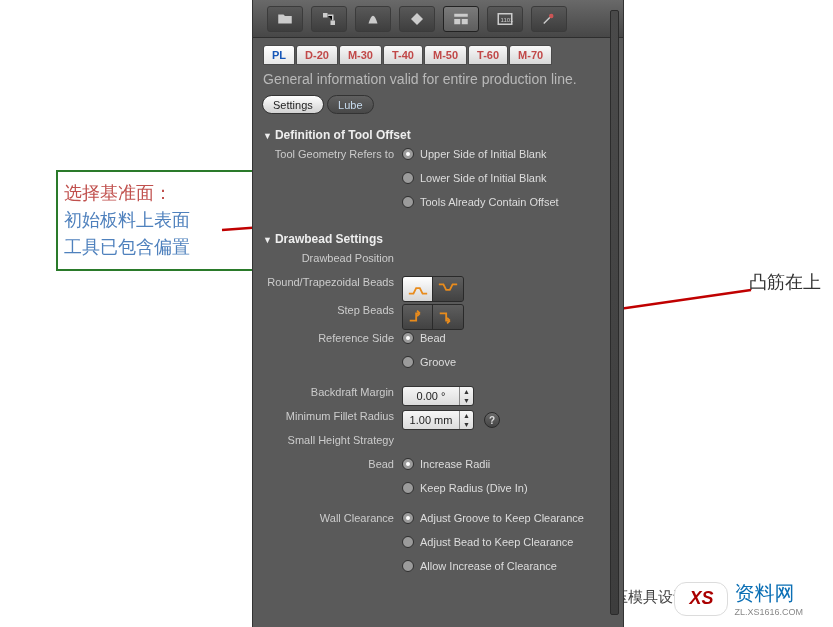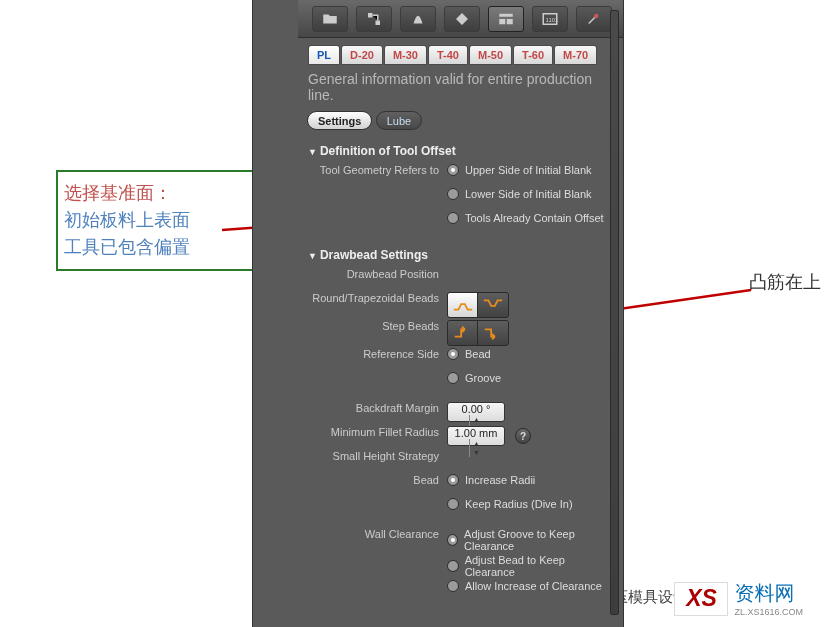--- a/index.html
+++ b/index.html
@@ -55,25 +55,25 @@
   right: 30px;
   bottom: 10px;
   display: flex;
   align-items: center;
   gap: 6px;
 }
 .logo-area .xs-badge {
   width: 54px; height: 34px;
   background: #fff;
   border: 1px solid #dcdcdc;
-  border-radius: 0;
+  border-radius: 12px;
   color: #a00;
   font-style: italic;
   font-weight: bold;
-  font-size: 23px;
+  font-size: 18px;
   display: flex; align-items: center; justify-content: center;
 }
 .logo-area .zl {
   font-size: 20px;
   color: #0b6fb5;
 }
 .logo-text {
   position: absolute;
   right: 115px;
   bottom: 18px;
@@ -96,21 +96,20 @@
 .panel {
   position: absolute;
   left: 252px;
   top: 0;
   width: 372px;
   height: 627px;
   background: #5a5a5a;
   color: #ddd;
   border-right: 1px solid #333;
   border-left: 1px solid #333;
-  padding-left: 45px;
 }
 .panel .divider {
   position: absolute;
   right: 4px;
   top: 10px;
   width: 9px;
   height: 605px;
   background: linear-gradient(#4a4a4a,#3d3d3d);
   border: 1px solid #2b2b2b;
   border-radius: 2px;
@@ -175,21 +174,21 @@
 }
 .pill {
   display: inline-flex;
   align-items: center;
   height: 19px;
   padding: 0 10px;
   border-radius: 10px;
   font-size: 11px;
   background: linear-gradient(#fefefe,#d2d2d2);
   color: #222;
-  font-weight: bold;
+  font-weight: normal;
   border: 1px solid #333;
   cursor: pointer;
 }
 .pill.inactive {
   background: linear-gradient(#606060,#484848);
   color: #c8dcef;
   font-weight: normal;
 }
 
 
@@ -272,21 +271,20 @@
 .seg .sbtn svg { width: 22px; height: 16px; }
 
 
 .spinner {
   display: inline-flex;
   align-items: center;
   height: 20px;
   background: linear-gradient(#f6f6f6,#dcdcdc);
   border: 1px solid #333;
   border-radius: 3px;
-  flex-direction: column;
 }
 .spinner .val {
   width: 56px;
   text-align: center;
   font-size: 11px;
   color: #222;
 }
 .spinner .arrows {
   width: 14px; height: 18px;
   display: flex; flex-direction: column;

